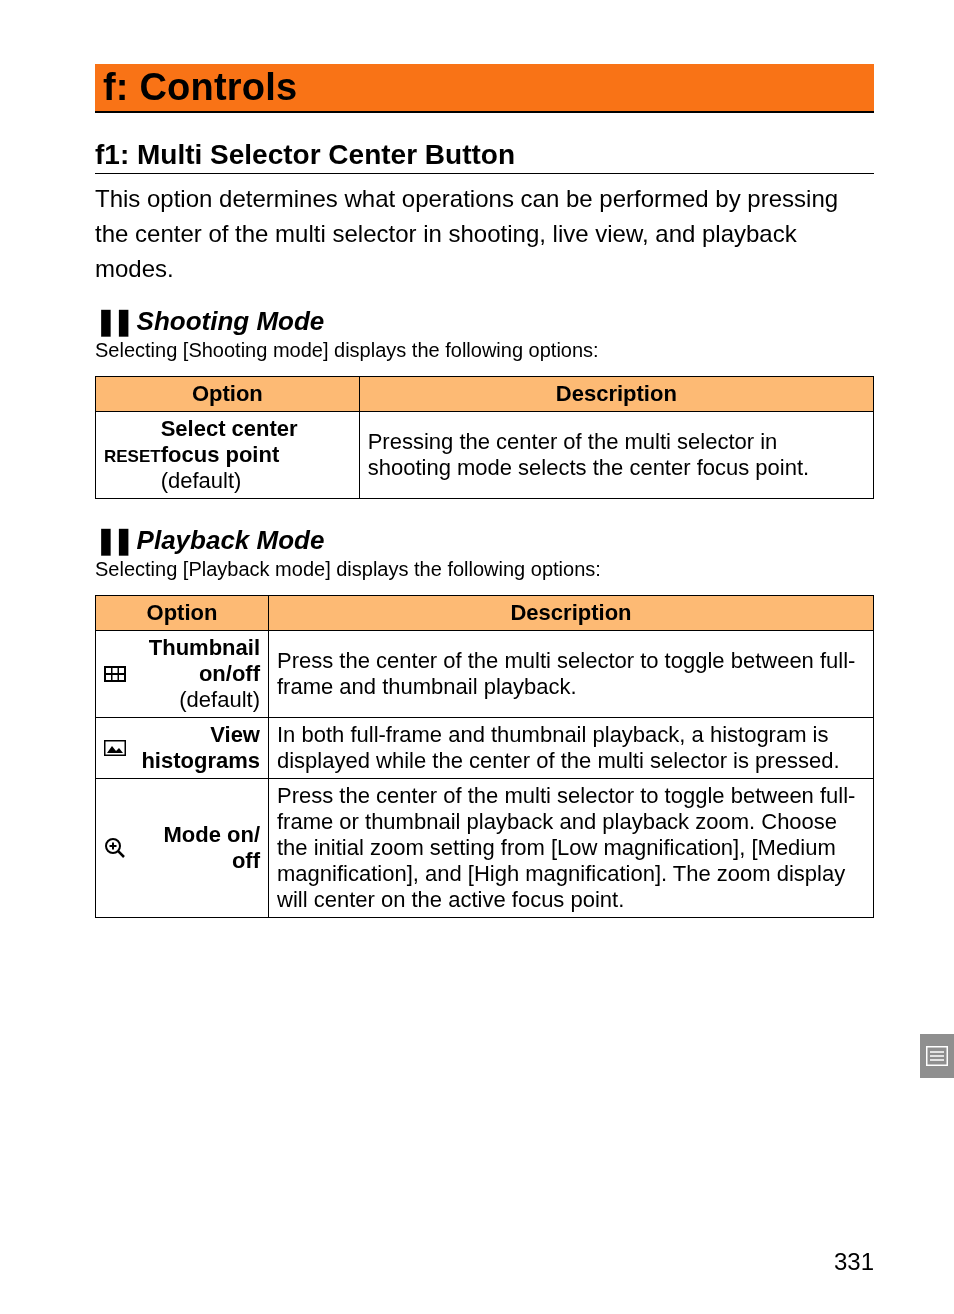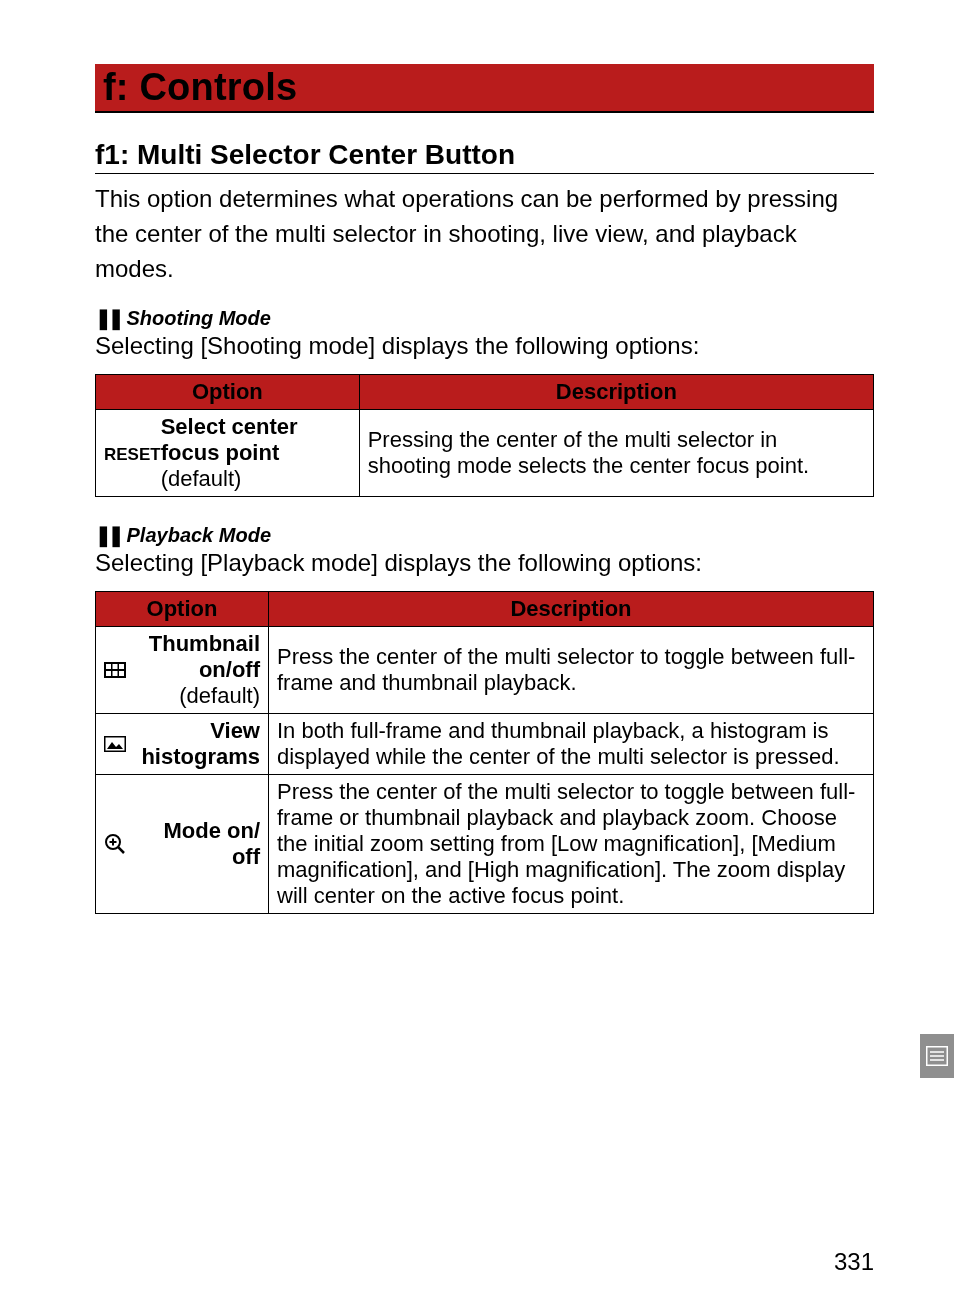--- a/index.html
+++ b/index.html
@@ -10,21 +10,21 @@
     color: #000;
   }
   .page {
     width: 954px;
     height: 1314px;
     position: relative;
     box-sizing: border-box;
     padding: 64px 80px 0 95px;
   }
   .section-header {
-    background: #b91c1c;
+    background: #f97316;
     border-bottom: 2px solid #000;
     padding: 2px 8px 2px 8px;
     font-weight: 700;
     font-size: 38px;
     letter-spacing: 0.2px;
     margin-bottom: 26px;
   }
   .sub-heading {
     font-weight: 700;
     font-size: 28px;
@@ -33,42 +33,42 @@
     margin-bottom: 4px;
   }
   .intro {
     font-size: 24px;
     line-height: 1.45;
     margin: 8px 0 20px 0;
   }
   .mode-heading {
     font-style: italic;
     font-weight: 700;
-    font-size: 20px;
+    font-size: 26px;
     margin: 6px 0 2px 0;
   }
   .mode-heading .marks {
     font-style: normal;
     font-family: Arial, sans-serif;
     letter-spacing: -4px;
     padding-right: 6px;
   }
   .mode-intro {
-    font-size: 24px;
+    font-size: 20px;
     margin: 0 0 14px 0;
   }
 
   table.opt {
     border-collapse: collapse;
     width: 100%;
     font-size: 22px;
     margin-bottom: 26px;
   }
   table.opt th {
-    background: #b91c1c;
+    background: #fdba74;
     border: 1px solid #000;
     padding: 4px 6px;
     font-weight: 700;
     text-align: center;
   }
   table.opt td {
     border: 1px solid #000;
     padding: 4px 8px;
     vertical-align: middle;
   }

